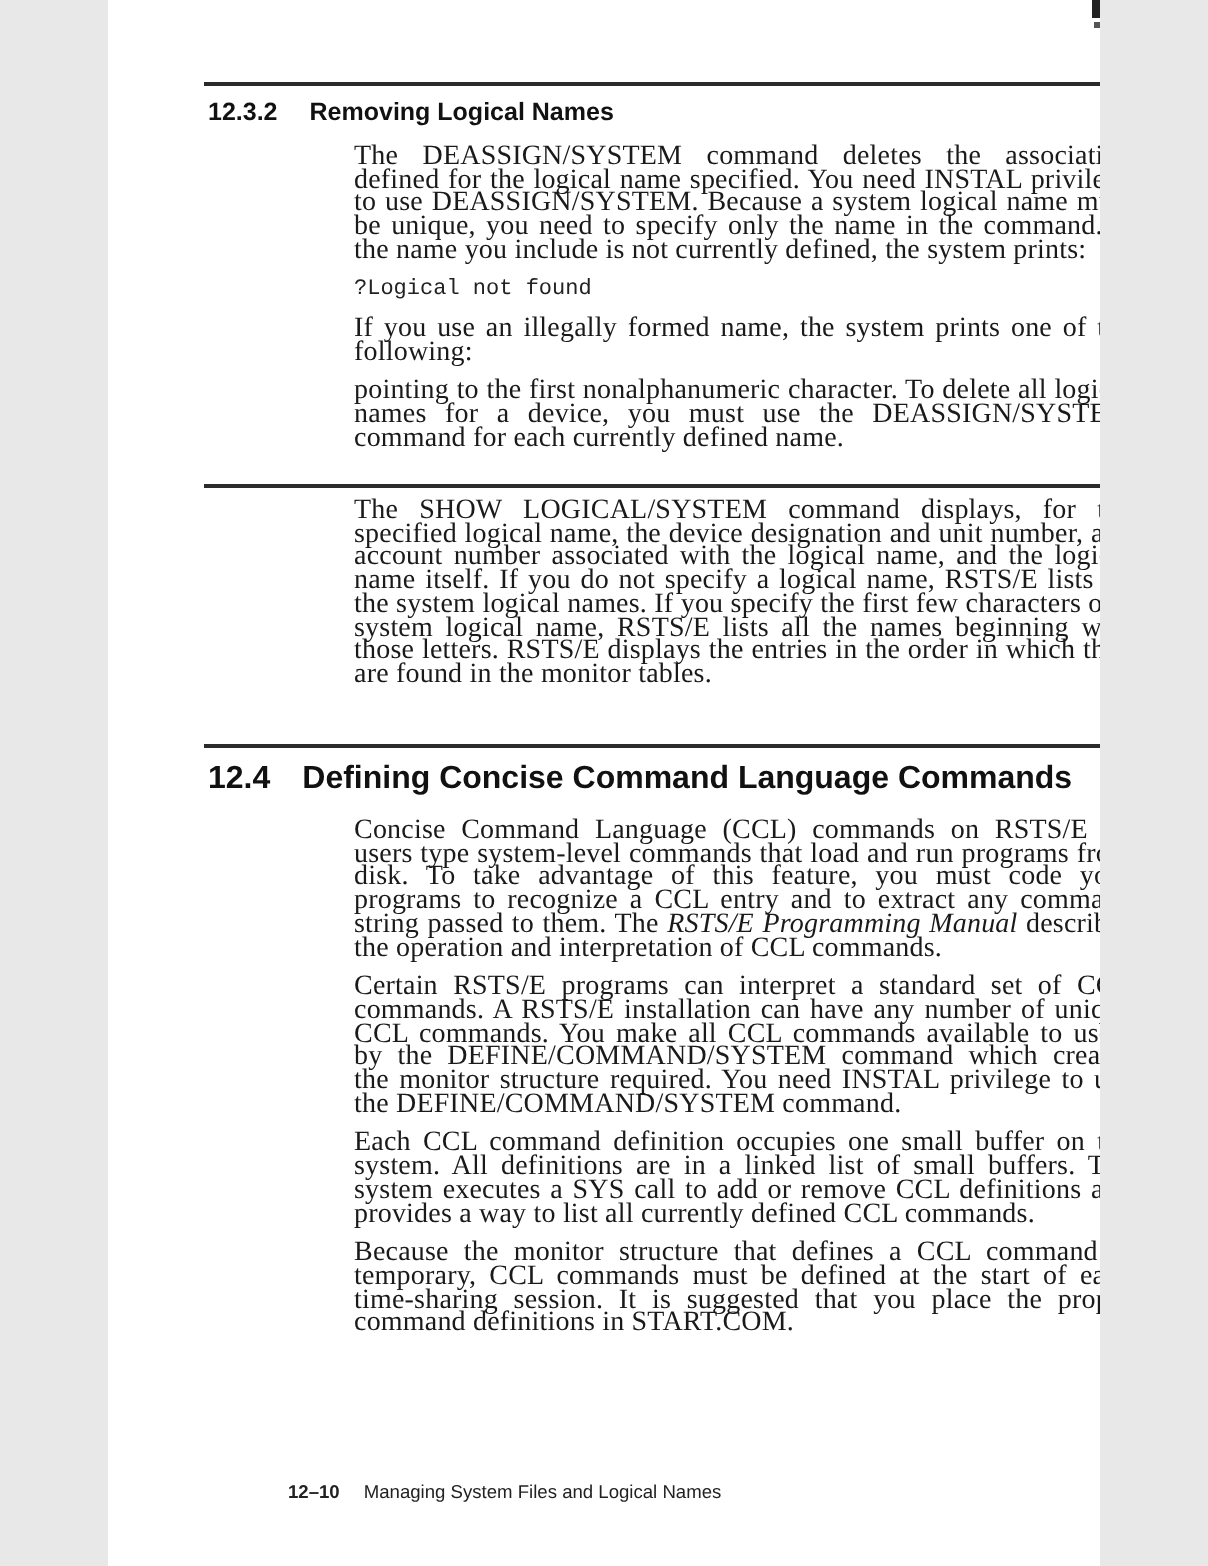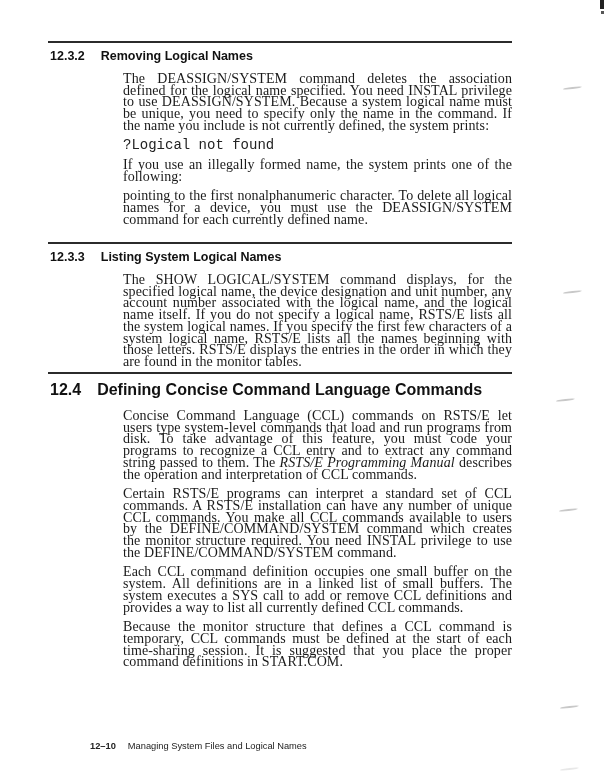--- a/index.html
+++ b/index.html
@@ -1,21 +1,21 @@
 <!DOCTYPE html>
 <html><head>
 <meta charset="utf-8">
 <style>
   * { box-sizing: border-box; margin: 0; padding: 0; }
   html, body { background: #e8e8e8; }
   body { font-family: "Liberation Serif", serif; }
 
   .page {
     position: relative;
-    width: 604px;
+    width: 496px;
     height: 783px;
     margin: 0 auto;
     background: #ffffff;
     color: #1a1a1a;
     overflow: hidden;
   }
 
   
   .corner-artifact {
     position: absolute; right: 0; top: 0;
@@ -63,21 +63,21 @@
     font-size: 14px;
     line-height: 11.7px;
     letter-spacing: 0.1px;
     text-align: justify;
     margin-bottom: 8px;
     color: #1a1a1a;
   }
   .para i { font-style: italic; }
   .codeblock {
     font-family: "Liberation Mono", monospace;
-    font-size: 14px;
+    font-size: 11px;
     line-height: 10.5px;
     color: #222;
     margin: 1px 0 9px 0;
     white-space: pre;
   }
 
   
   .footer {
     position: absolute;
     left: 50px; top: 741px;
@@ -110,23 +110,20 @@
     <div class="section-body">
         <p class="para"><span>The DEASSIGN/SYSTEM command deletes the association defined for the logical name specified. You need INSTAL privilege to use DEASSIGN/SYSTEM. Because a system logical name must be unique, you need to specify only the name in the command. If the name you include is not currently defined, the system prints:</span></p>
         <pre class="codeblock">?Logical not found</pre>
         <p class="para"><span>If you use an illegally formed name, the system prints one of the following:</span></p>
         <p class="para"><span>pointing to the first nonalphanumeric character. To delete all logical names for a device, you must use the DEASSIGN/SYSTEM command for each currently defined name.</span></p>
       </div>
   </section>
 
   <section class="doc-section" style="top:242px;">
     <div class="rule"></div>
-    <h2 class="sub">
-      <span class="sec-num">12.3.3</span><span>Listing System Logical Names</span>
-    </h2>
     <div class="section-body">
         <p class="para"><span>The SHOW LOGICAL/SYSTEM command displays, for the specified logical name, the device designation and unit number, any account number associated with the logical name, and the logical name itself. If you do not specify a logical name, RSTS/E lists all the system logical names. If you specify the first few characters of a system logical name, RSTS/E lists all the names beginning with those letters. RSTS/E displays the entries in the order in which they are found in the monitor tables.</span></p>
       </div>
   </section>
 
   <section class="doc-section" style="top:372px;">
     <div class="rule"></div>
     <h2 class="major">
       <span class="sec-num">12.4</span><span>Defining Concise Command Language Commands</span>
     </h2>

